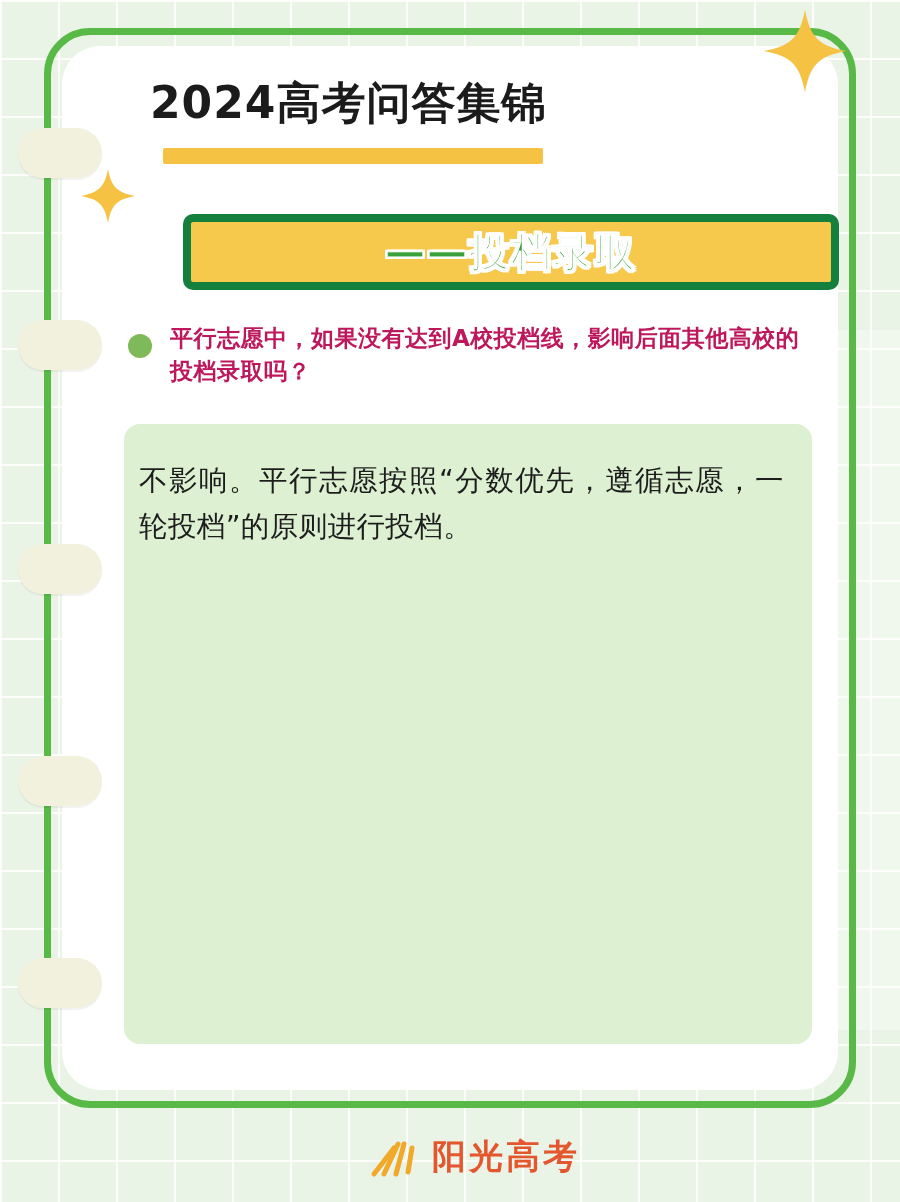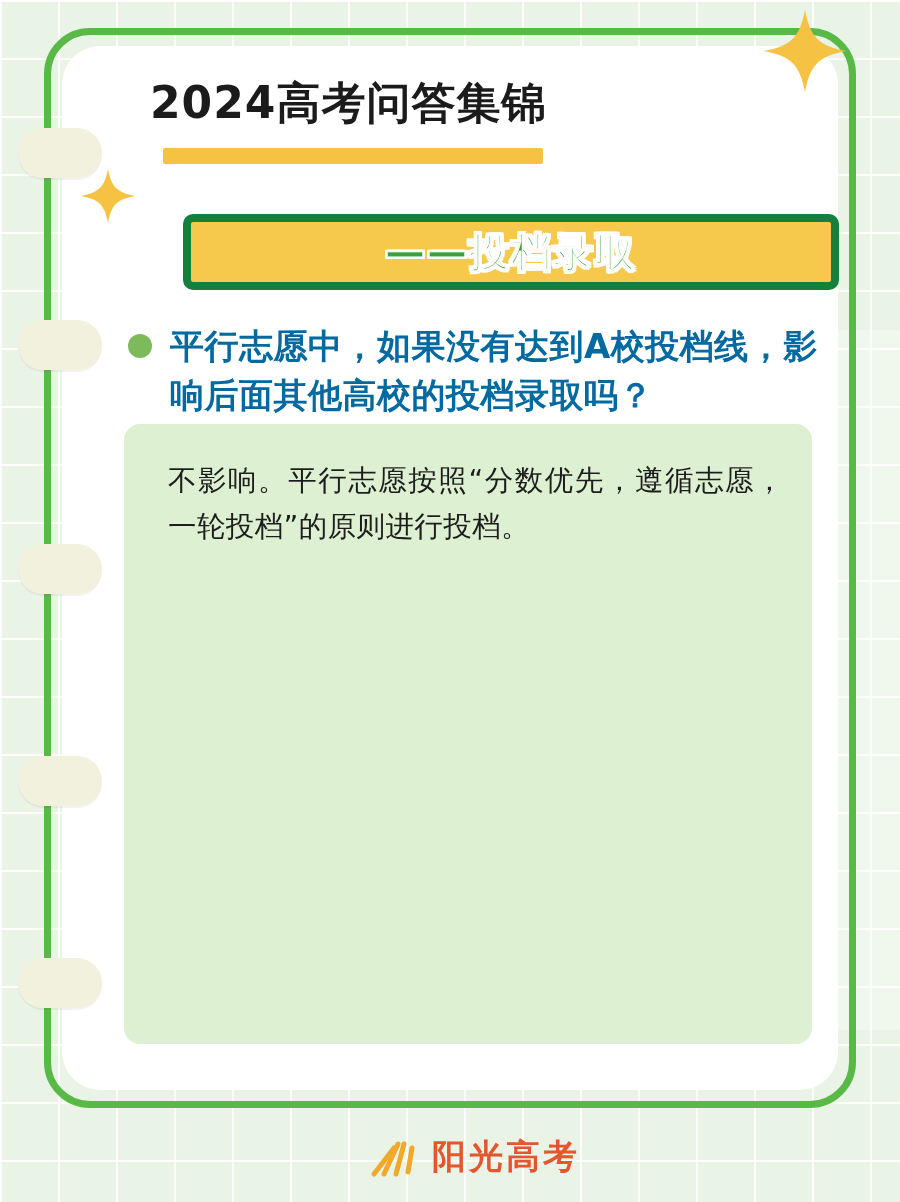--- a/index.html
+++ b/index.html
@@ -150,36 +150,36 @@
   .q-bullet {
     width: 24px; height: 24px;
     border-radius: 50%;
     background: #7fba5a;
     flex: 0 0 auto;
     margin-top: 12px;
     margin-right: 18px;
   }
   .q-text {
     font-family: "DejaVu Sans", sans-serif;
-    font-size: 34px;
-    font-weight: bold;
-    color: #0369a1;
+    font-size: 23px;
+    font-weight: bold;
+    color: #be185d;
     line-height: 1.45;
     letter-spacing: 0.5px;
   }
 
   
   .answer-box {
     position: absolute;
     left: 124px; top: 424px;
     width: 688px;
     min-height: 620px;
     background: #ddf0d2;
     border-radius: 16px;
-    padding: 34px 28px 30px 44px;
+    padding: 34px 28px 30px 15px;
     z-index: 7;
   }
   .answer-p {
     font-family: "DejaVu Sans", sans-serif;
     font-size: 28.5px;
     color: #1d1d1d;
     line-height: 1.62;
     letter-spacing: 0.4px;
     margin: 0 0 4px 0;
     text-align: justify;

